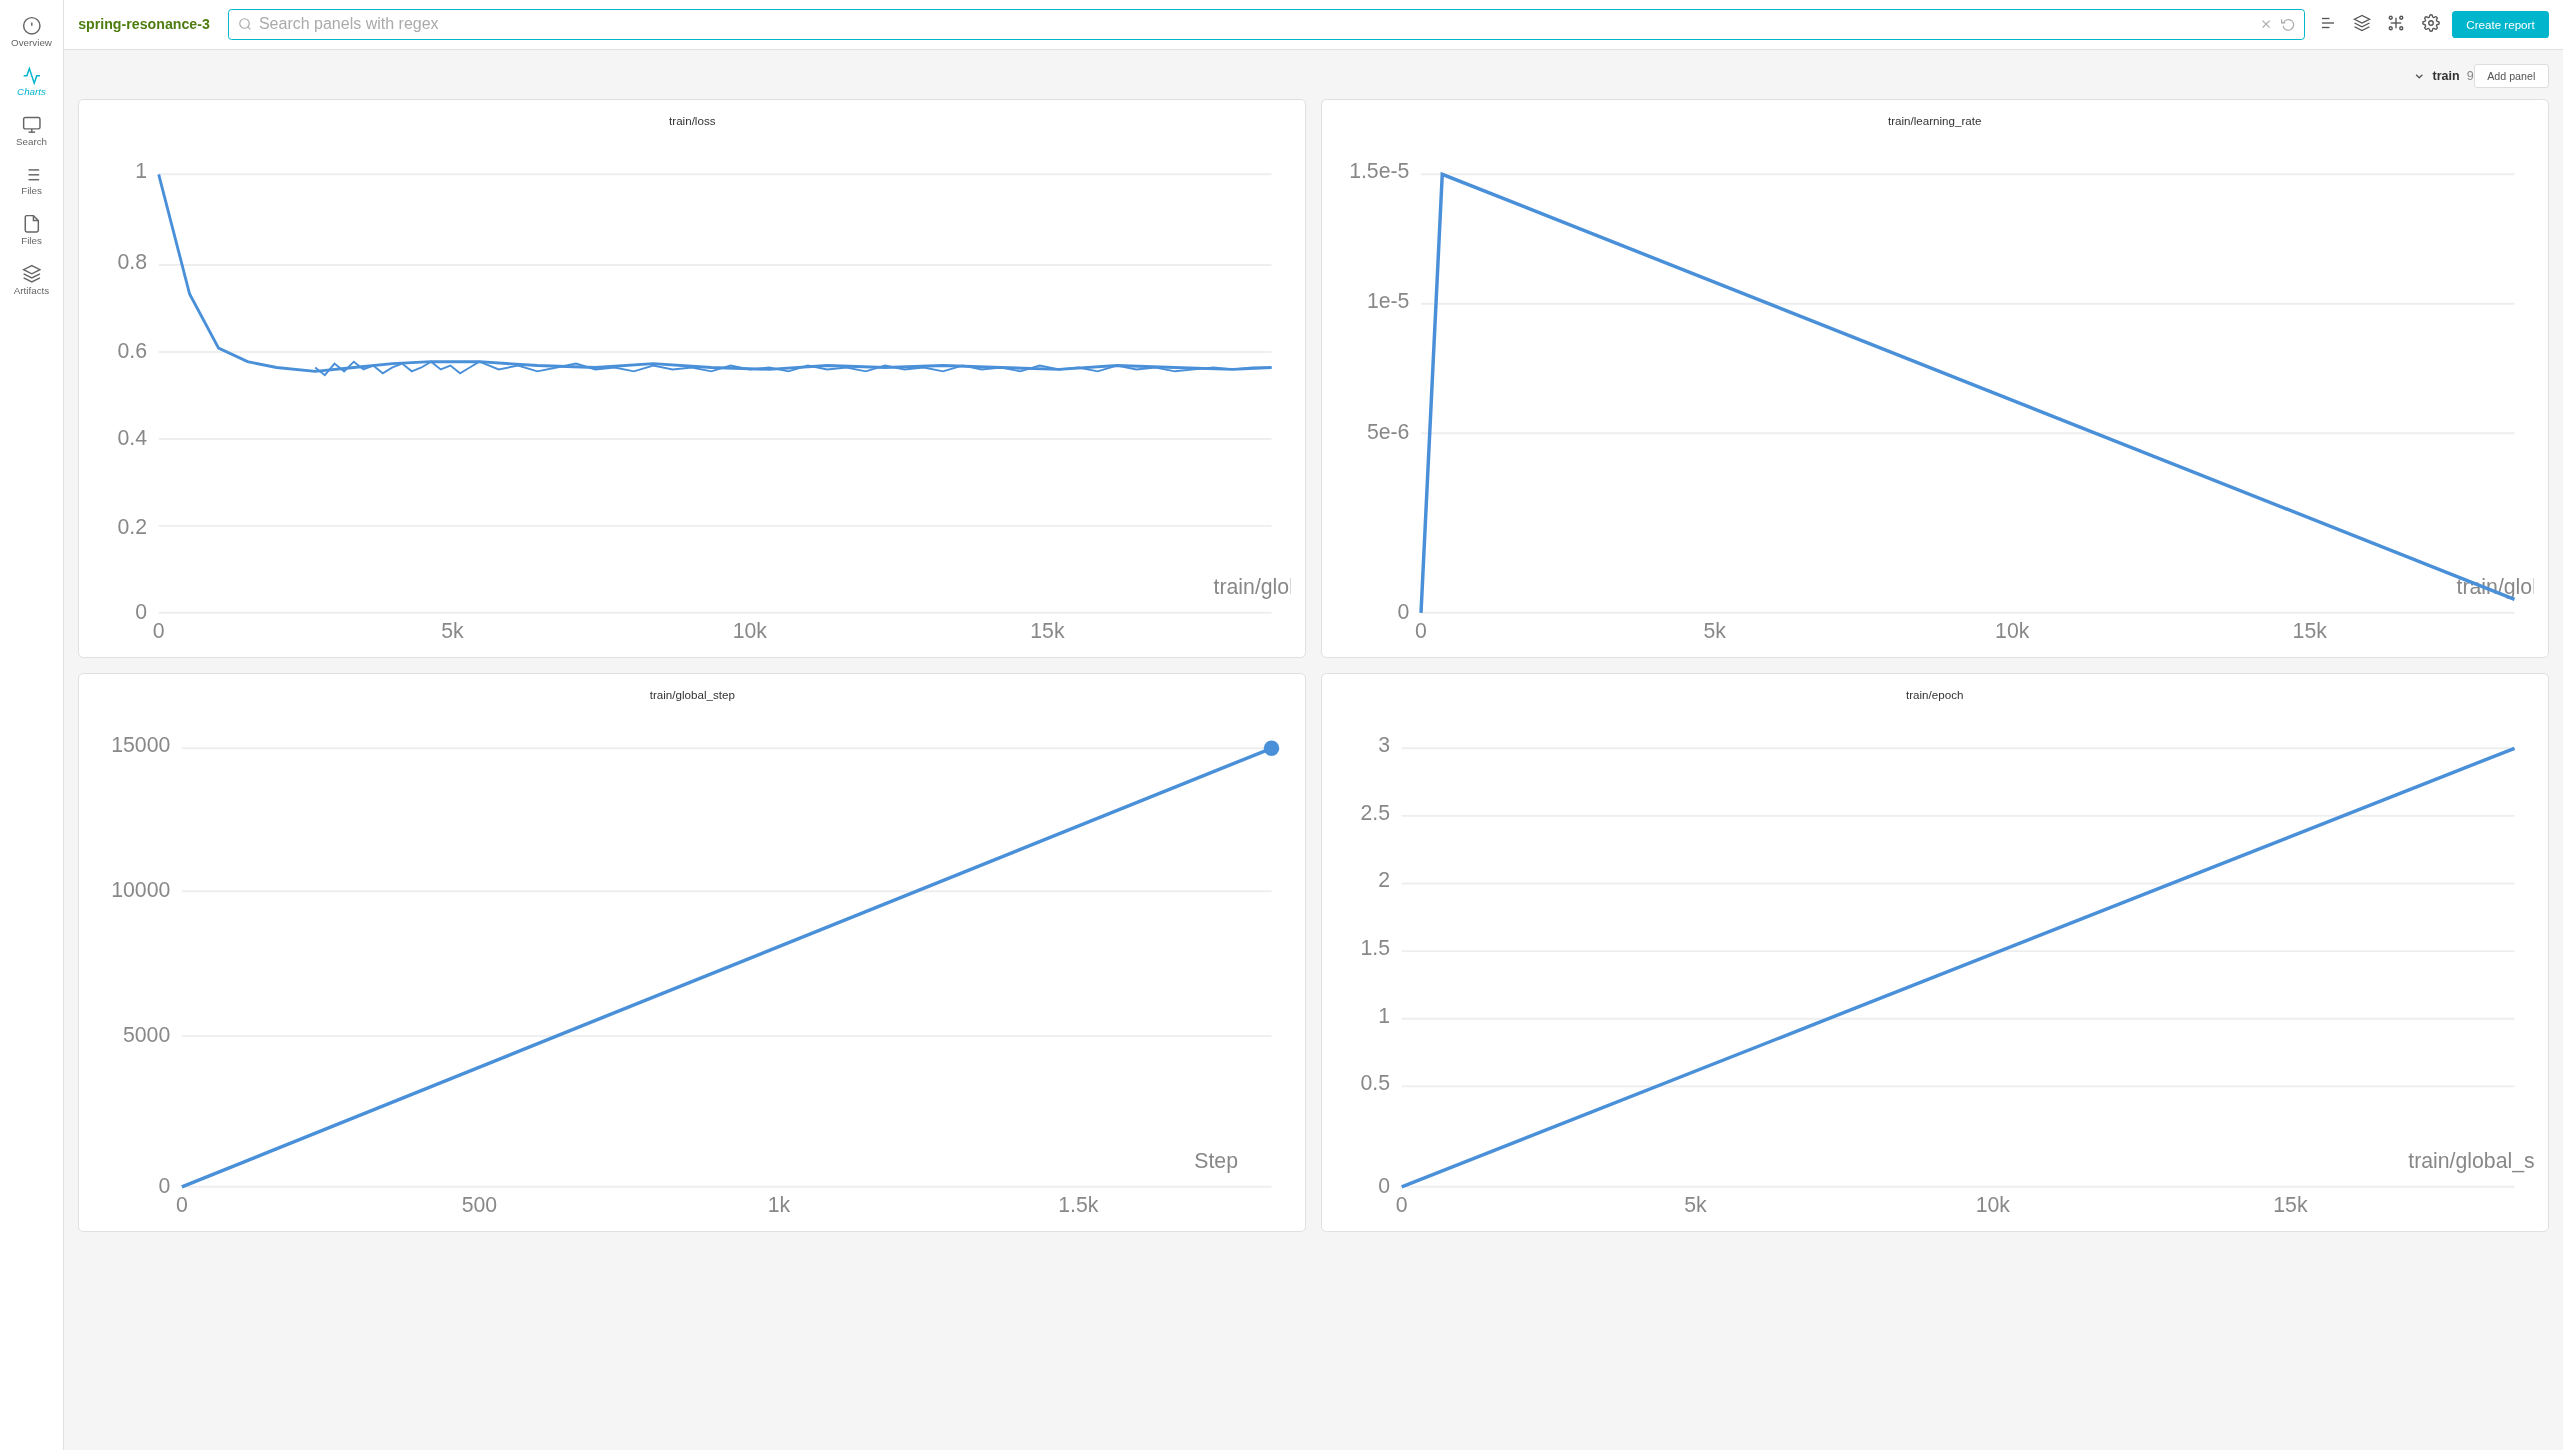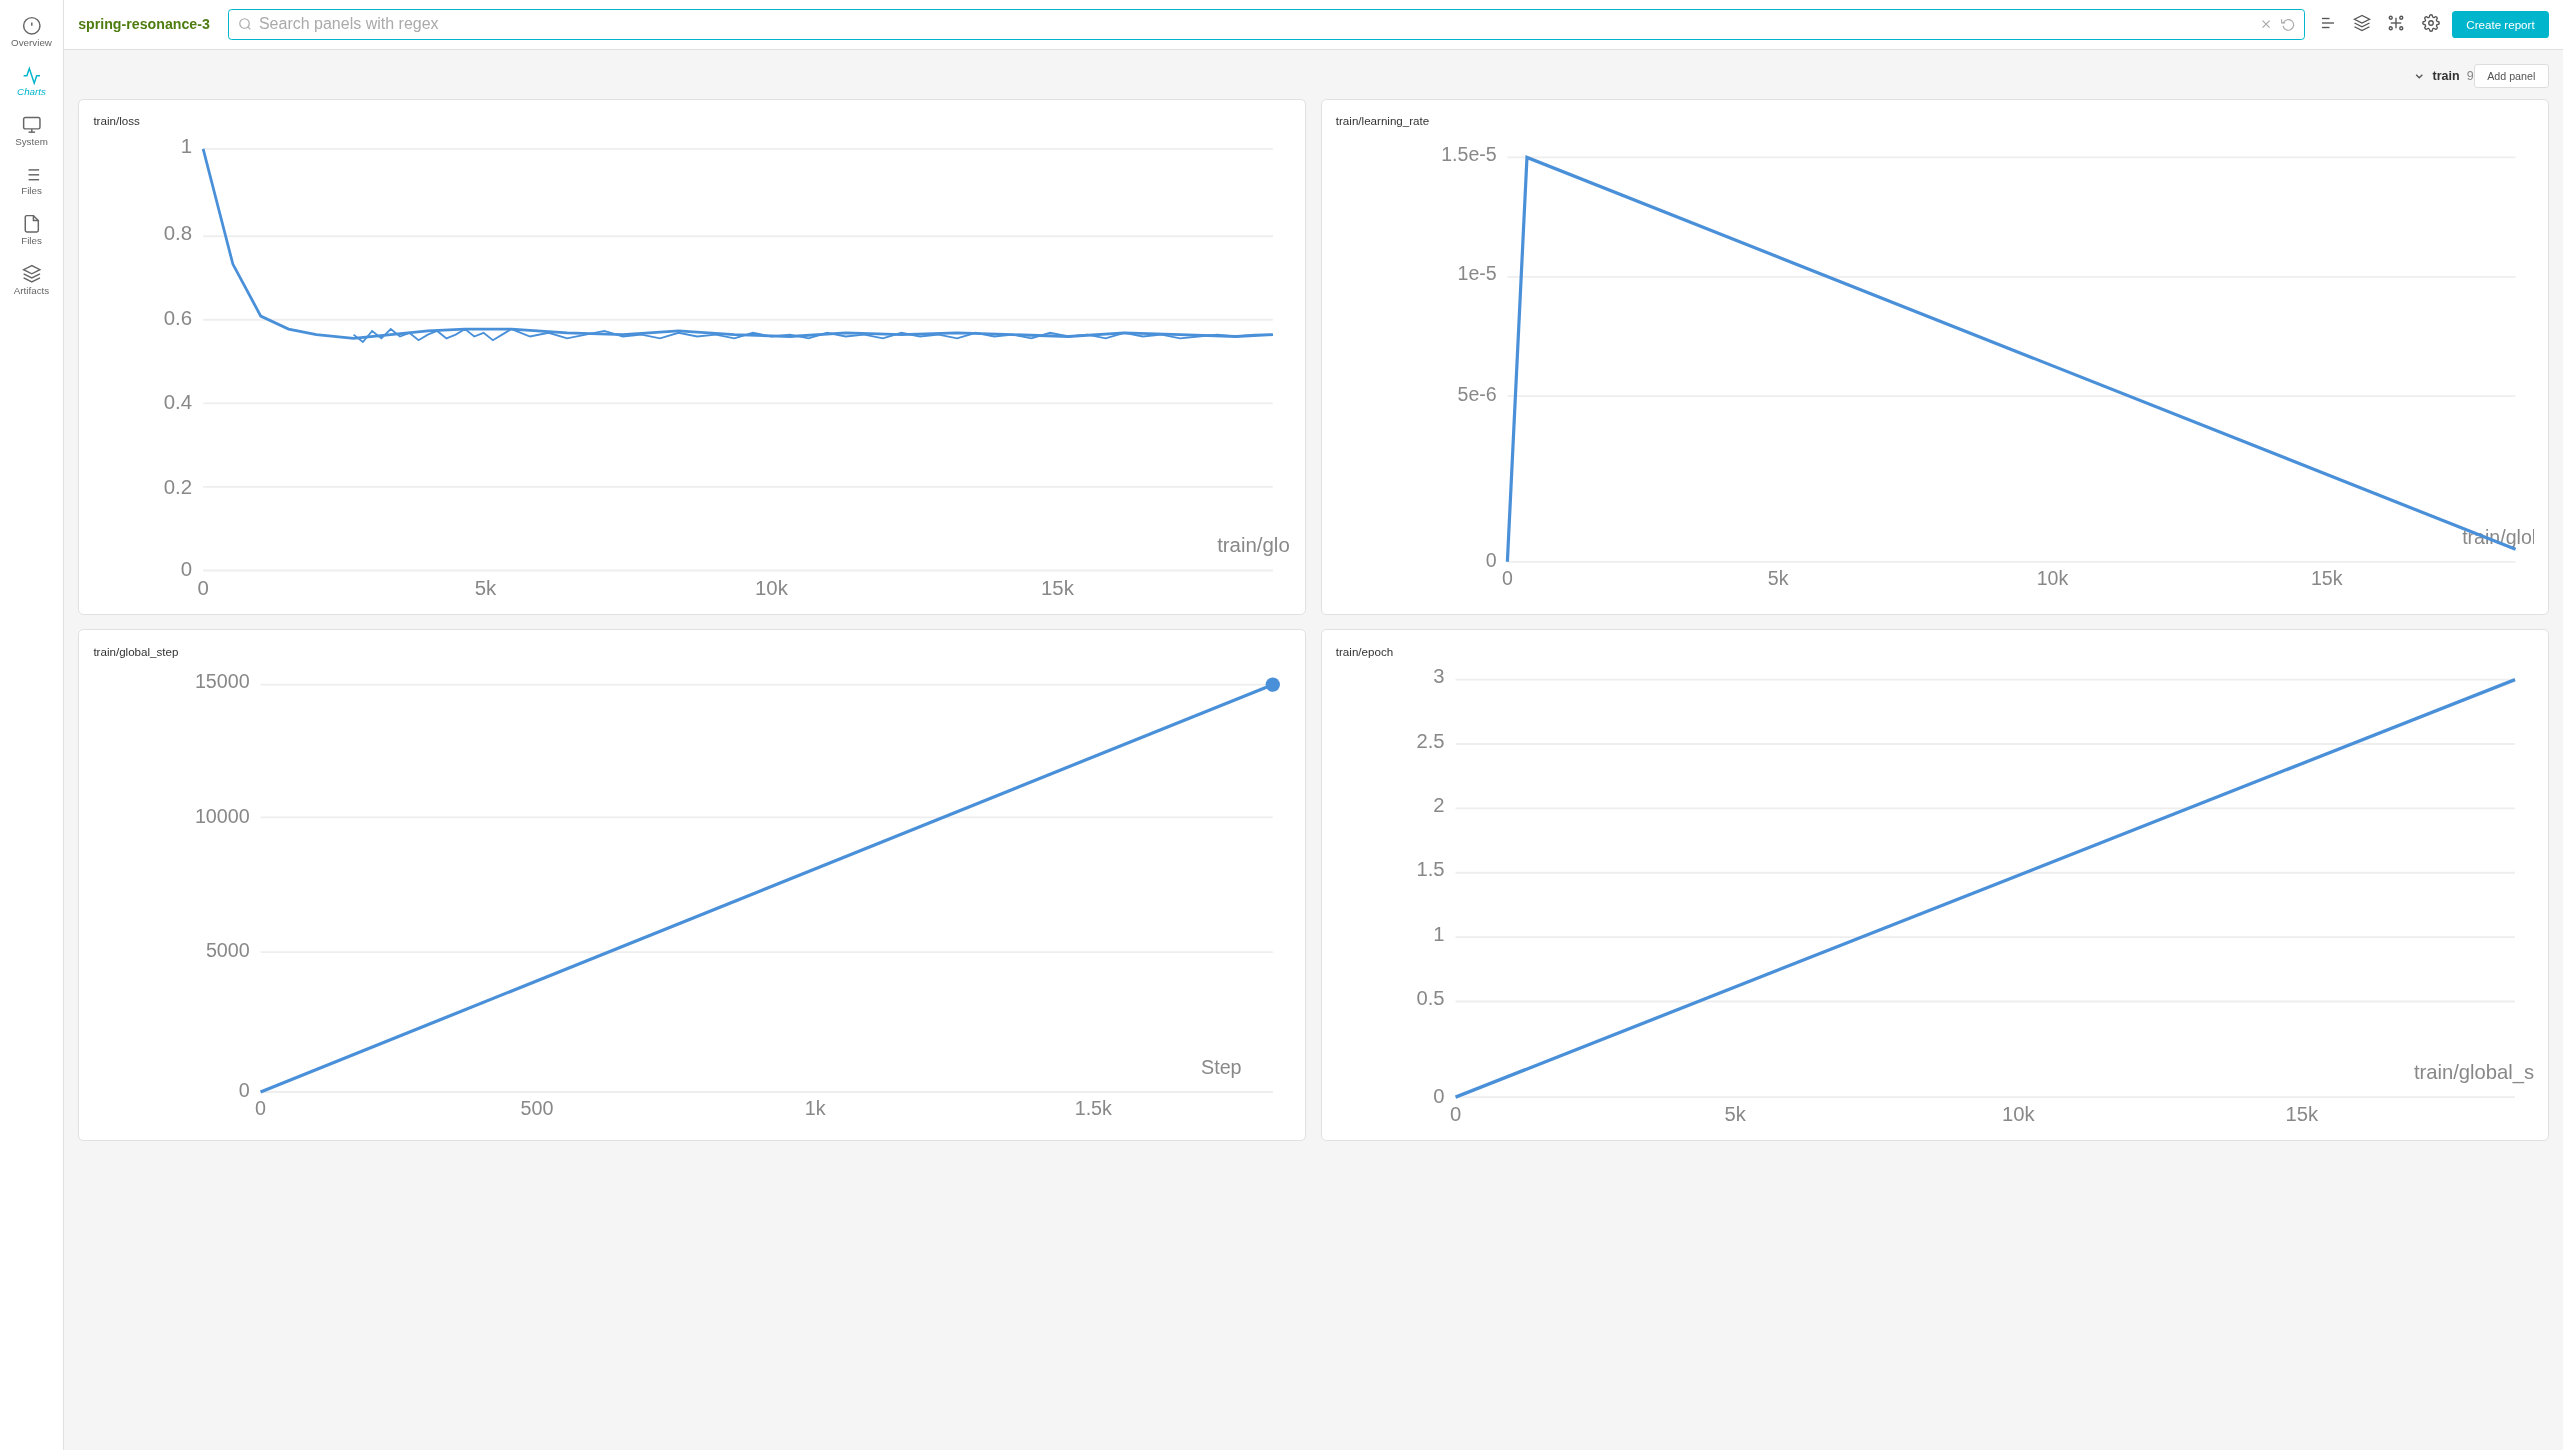--- a/index.html
+++ b/index.html
@@ -143,21 +143,21 @@
     }
 
     
     .chart-card {
       background: #fff;
       border: 0.9px solid #e0e0e0;
       border-radius: 5.3px;
       padding: 14.2px;
       min-height: 285px;
       display: flex;
-      flex-direction: row;
+      flex-direction: column;
     }
     .chart-title {
       text-align: center;
       font-size: 11.6px;
       font-weight: 500;
       color: #333;
       margin-bottom: 10.7px;
     }
     .chart-area {
       flex: 1;
@@ -189,21 +189,21 @@
       <polyline points="22 12 18 12 15 21 9 3 6 12 2 12"></polyline>
     </svg>
     <span style="color:#00b5cc;">Charts</span>
   </div>
   <div class="sidebar-item">
     <svg viewBox="0 0 24 24" fill="none" stroke="currentColor" stroke-width="1.8">
       <rect x="2" y="3" width="20" height="14" rx="2" ry="2"></rect>
       <line x1="8" y1="21" x2="16" y2="21"></line>
       <line x1="12" y1="17" x2="12" y2="21"></line>
     </svg>
-    <span>System</span>
+    <span>Search</span>
   </div>
   <div class="sidebar-item">
     <svg viewBox="0 0 24 24" fill="none" stroke="currentColor" stroke-width="1.8">
       <line x1="8" y1="6" x2="21" y2="6"></line>
         <line x1="8" y1="12" x2="21" y2="12"></line>
         <line x1="8" y1="18" x2="21" y2="18"></line>
       <line x1="3" y1="6" x2="3.01" y2="6"></line>
         <line x1="3" y1="12" x2="3.01" y2="12"></line>
         <line x1="3" y1="18" x2="3.01" y2="18"></line>
     </svg>

